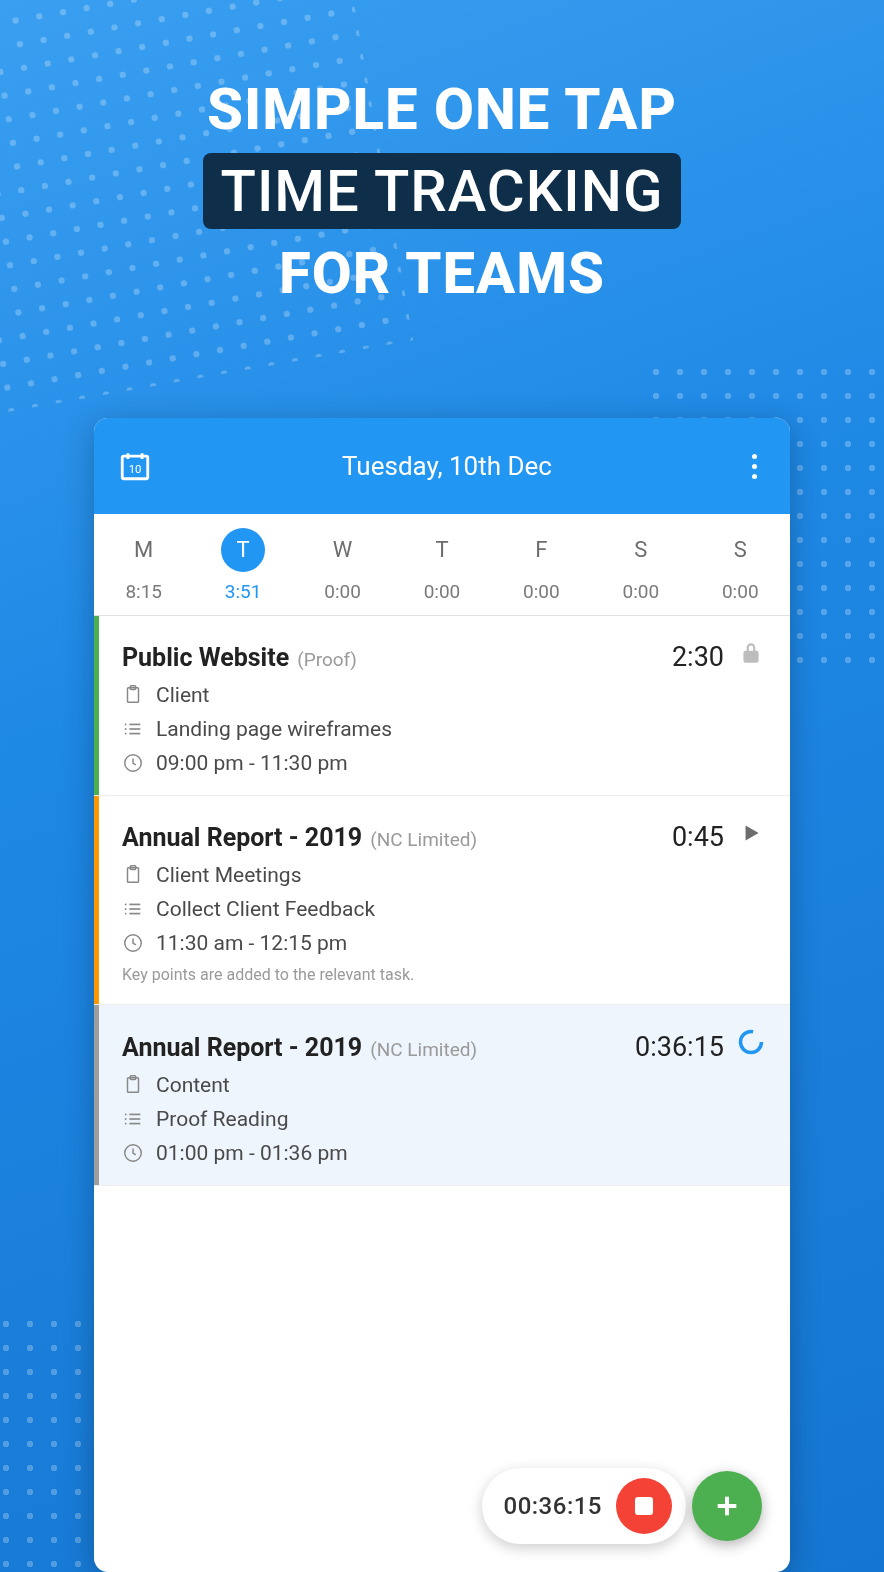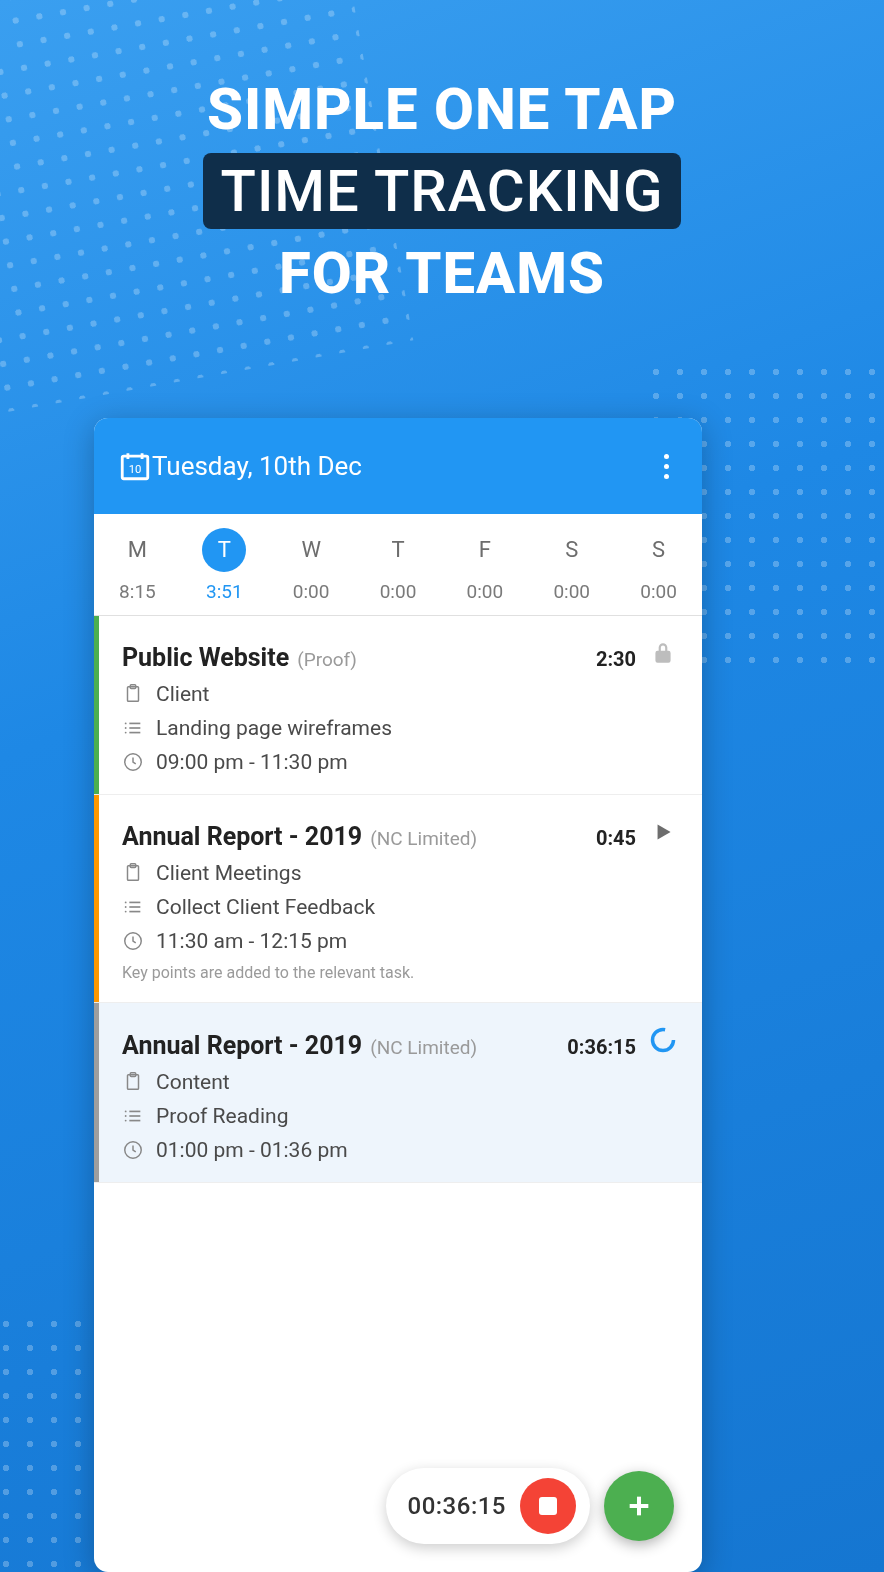--- a/index.html
+++ b/index.html
@@ -35,39 +35,39 @@
     letter-spacing: 1px;
     padding: 4px 18px;
     border-radius: 8px;
     margin: 10px 0;
   }
 
   .phone {
     position: absolute;
     left: 94px;
     top: 418px;
-    width: 608px;
+    width: 696px;
     height: 1154px;
     background: #fff;
     border-radius: 14px;
     overflow: hidden;
     box-shadow: 0 6px 30px rgba(0,0,0,0.25);
     z-index: 3;
   }
 
   .appbar {
     background: #2196f3;
     color: #fff;
     height: 96px;
     display: flex;
     align-items: center;
     padding: 0 24px;
   }
   .appbar .cal-icon { width: 34px; height: 34px; display:flex; align-items:center; justify-content:center; }
-  .appbar .title { flex: 1; text-align: left; font-size: 26px; font-weight: 400; }
+  .appbar .title { flex: 1; text-align: center; font-size: 26px; font-weight: 400; }
   .appbar .menu-dots { width: 24px; display:flex; flex-direction:column; align-items:center; gap:5px; }
   .appbar .menu-dots span { width:5px; height:5px; background:#fff; border-radius:50%; }
 
   .weekbar {
     display: flex;
     border-bottom: 1px solid #e0e0e0;
     background:#fff;
   }
   .wk {
     flex: 1;
@@ -92,33 +92,33 @@
     position: relative;
     padding: 22px 24px 20px 28px;
     border-bottom: 1px solid #eee;
     background: #fff;
   }
   .entry.highlight { background: #eef5fc; }
   .entry .bar { position:absolute; left:0; top:0; bottom:0; width:5px; }
   .entry .row1 { display:flex; align-items: baseline; }
   .entry .proj { font-size: 25px; font-weight: 700; color: #222; }
   .entry .client { font-size: 19px; color: #9a9a9a; margin-left: 8px; }
-  .entry .dur { margin-left: auto; font-size: 20px; font-weight: 700; color: #222; margin-right: 12px; }
+  .entry .dur { margin-left: auto; font-size: 27px; font-weight: 400; color: #222; margin-right: 12px; }
   .entry .action { width: 30px; height: 30px; display:flex; align-items:center; justify-content:center; }
   .entry .line { display:flex; align-items:center; color:#4a4a4a; font-size: 21px; margin-top: 10px; }
   .entry .line .ic { width: 22px; height: 22px; margin-right: 12px; display:flex; align-items:center; justify-content:center; color:#888; }
   .entry .note { font-size: 16px; color:#9a9a9a; margin-top: 10px; }
 
   .fab-row {
     position: absolute;
     right: 28px;
     bottom: 28px;
     display: flex;
     align-items: center;
-    gap: 14px;
+    gap: 6px;
     text-align: right;
   }
   .timer-pill {
     background: #fff;
     border-radius: 40px;
     padding: 10px 14px 10px 22px;
     display: flex;
     align-items: center;
     box-shadow: 0 4px 14px rgba(0,0,0,0.2);
     gap: 14px;

